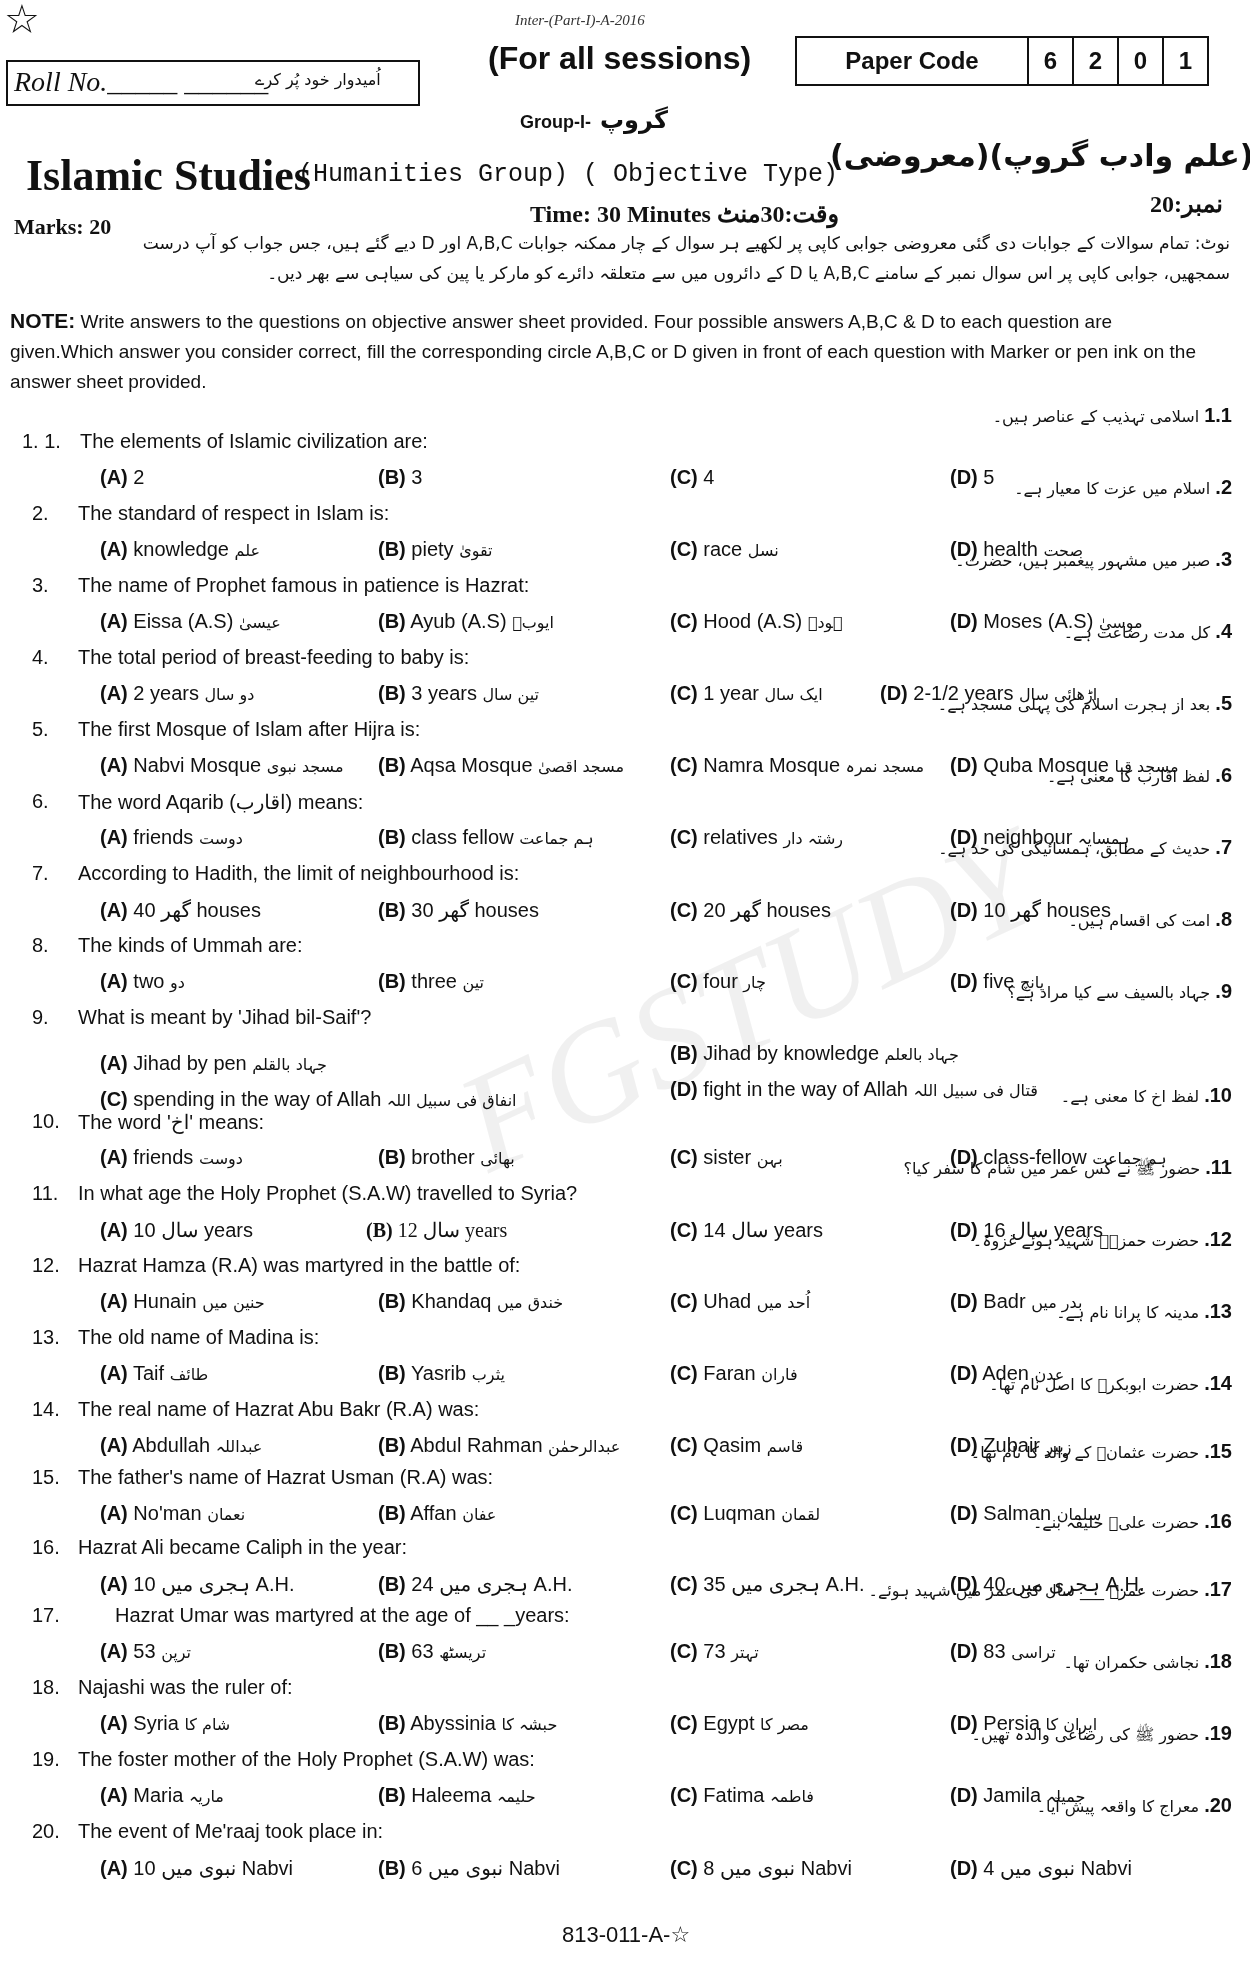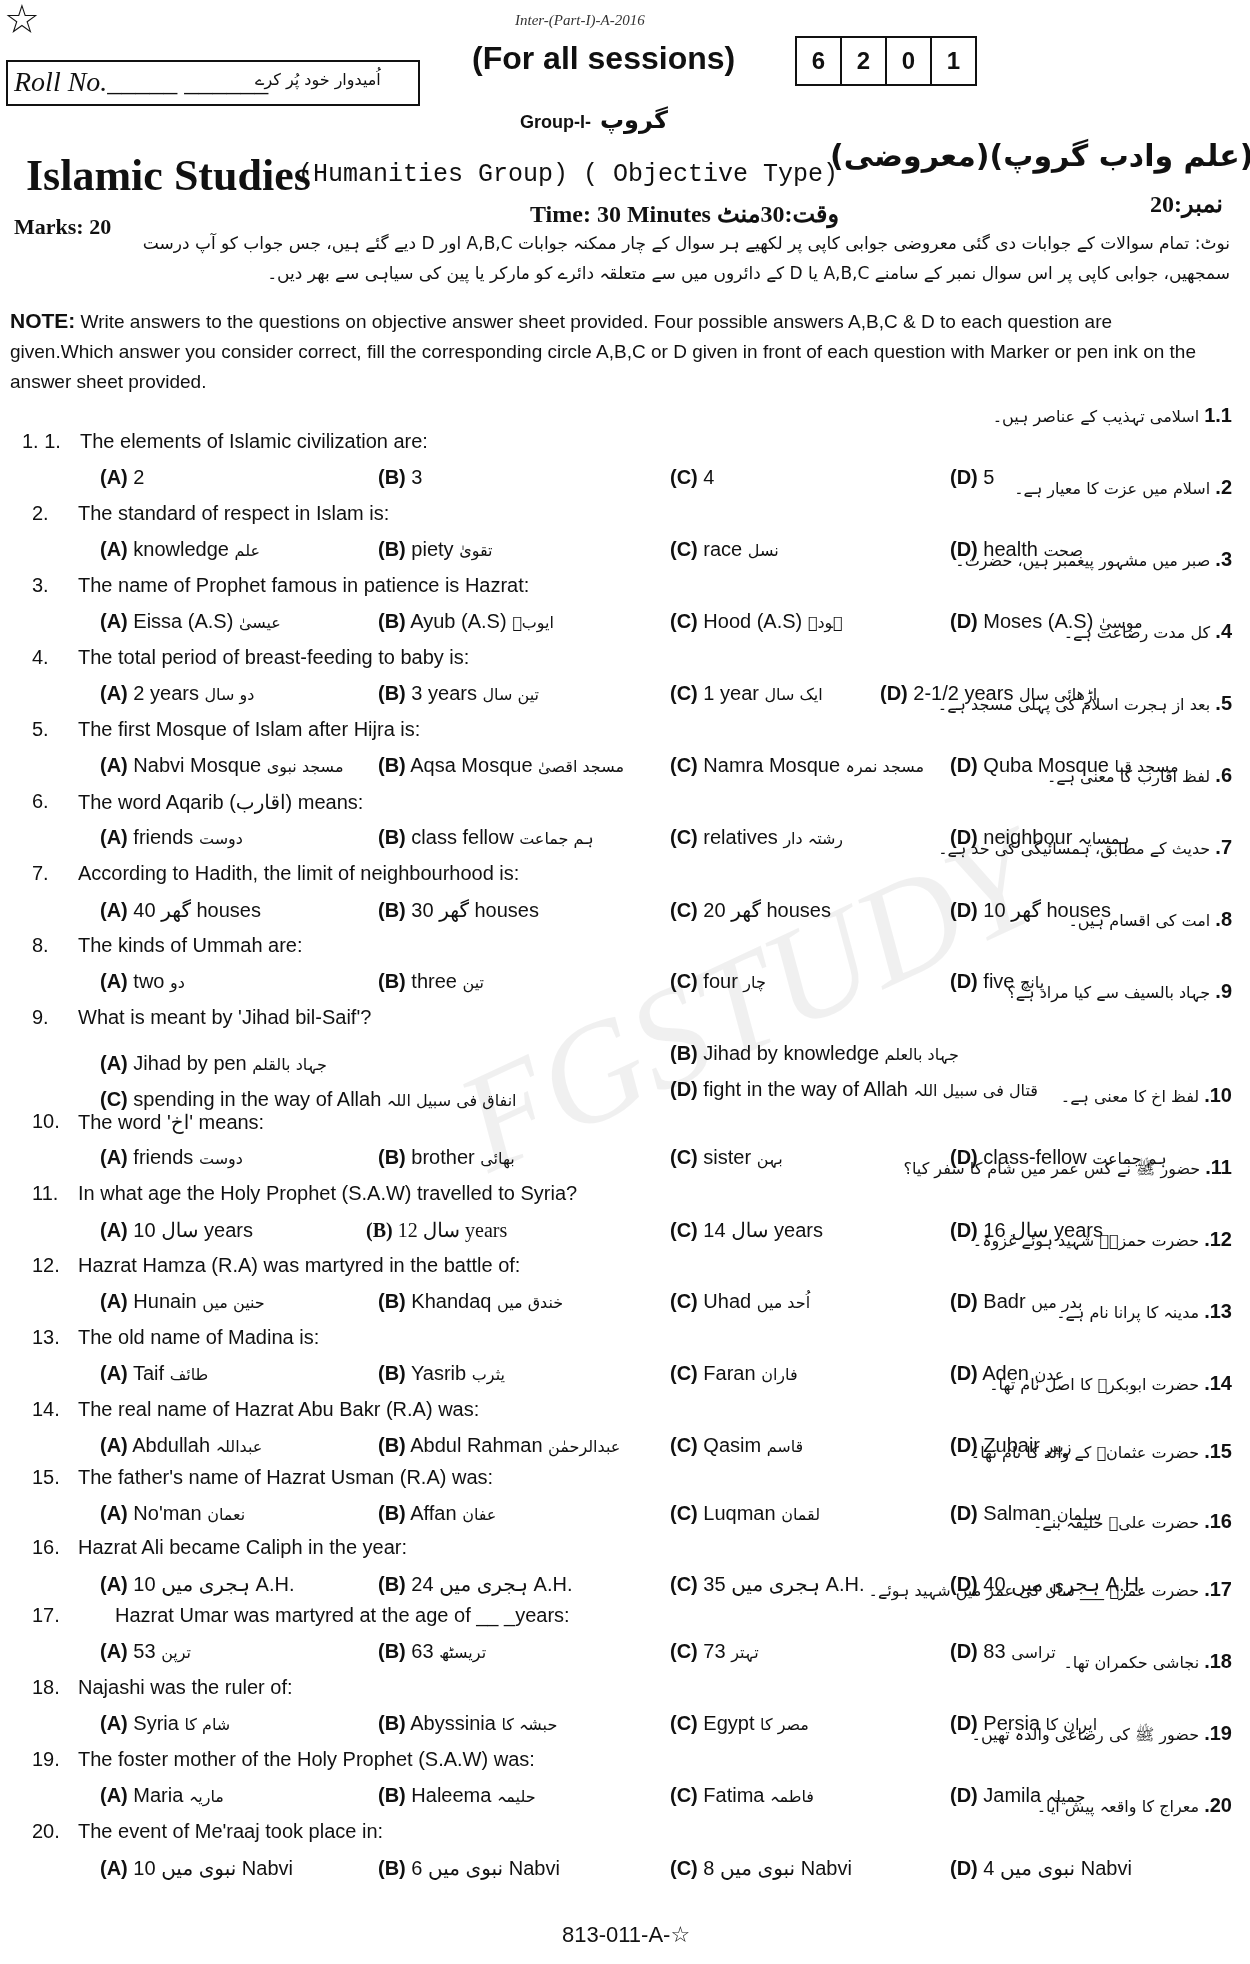--- a/index.html
+++ b/index.html
@@ -3,21 +3,21 @@
 <meta charset="utf-8">
 <style>
   html, body { margin:0; padding:0; background:#ffffff; }
   body { width:1250px; height:1964px; position:relative; overflow:hidden; color:#111; font-family:"Liberation Sans", sans-serif; }
   .abs { position:absolute; white-space:nowrap; }
   .star { font-size:40px; left:4px; top:-4px; font-family:"DejaVu Sans", sans-serif; }
   .hdr-small { left:515px; top:12px; font-family:"Liberation Serif", serif; font-style:italic; font-size:15px; color:#333; }
   .rollbox { left:6px; top:60px; width:414px; height:46px; border:2px solid #111; box-sizing:border-box; }
   .roll-label { left:14px; top:66px; font-family:"Liberation Serif", serif; font-style:italic; font-size:28px; }
   .roll-urdu { left:255px; top:70px; font-family:"DejaVu Sans", sans-serif; font-size:16px; direction:rtl; }
-  .sessions { left:472px; top:40px; font-size:32px; font-weight:bold; }
+  .sessions { left:488px; top:40px; font-size:32px; font-weight:bold; }
   .pcode { left:795px; top:36px; height:50px; border:2px solid #111; display:flex; box-sizing:border-box; }
   .pcode .lbl { width:230px; border-right:2px solid #111; display:flex; align-items:center; justify-content:center; font-size:24px; font-weight:bold; }
   .pcode .dig { width:43px; border-right:2px solid #111; display:flex; align-items:center; justify-content:center; font-size:24px; font-weight:bold; }
   .pcode .dig:last-child { border-right:none; }
   .group { left:520px; top:112px; font-size:18px; font-weight:bold; }
   .group-urdu { left:600px; top:106px; font-size:24px; font-weight:bold; font-family:"DejaVu Sans", sans-serif; direction:rtl; }
   .title { left:26px; top:150px; font-family:"Liberation Serif", serif; font-weight:bold; font-size:44px; }
   .title-sub { left:298px; top:160px; font-family:Liberation Mono, monospace; font-size:25px; }
   .title-urdu { left:830px; top:138px; font-family:"DejaVu Sans", sans-serif; font-weight:bold; font-size:30px; direction:rtl; }
   .marks-en { left:14px; top:214px; font-family:"Liberation Serif", serif; font-weight:bold; font-size:22px; }
@@ -42,20 +42,21 @@
 <div class="abs star">☆</div>
 <div class="abs hdr-small">Inter-(Part-I)-A-2016</div>
 
 <div class="abs rollbox"></div>
 <div class="abs roll-label">Roll No._____ ______</div>
 <div class="abs roll-urdu">اُمیدوار خود پُر کرے</div>
 
 <div class="abs sessions">(For all sessions)</div>
 
 <div class="abs pcode">
+  <div class="lbl">Paper Code</div>
   <div class="dig">6</div>
   <div class="dig">2</div>
   <div class="dig">0</div>
   <div class="dig">1</div>
 </div>
 
 <div class="abs group">Group-I-</div>
 <div class="abs group-urdu">گروپ</div>
 
 <div class="abs title">Islamic Studies</div>

